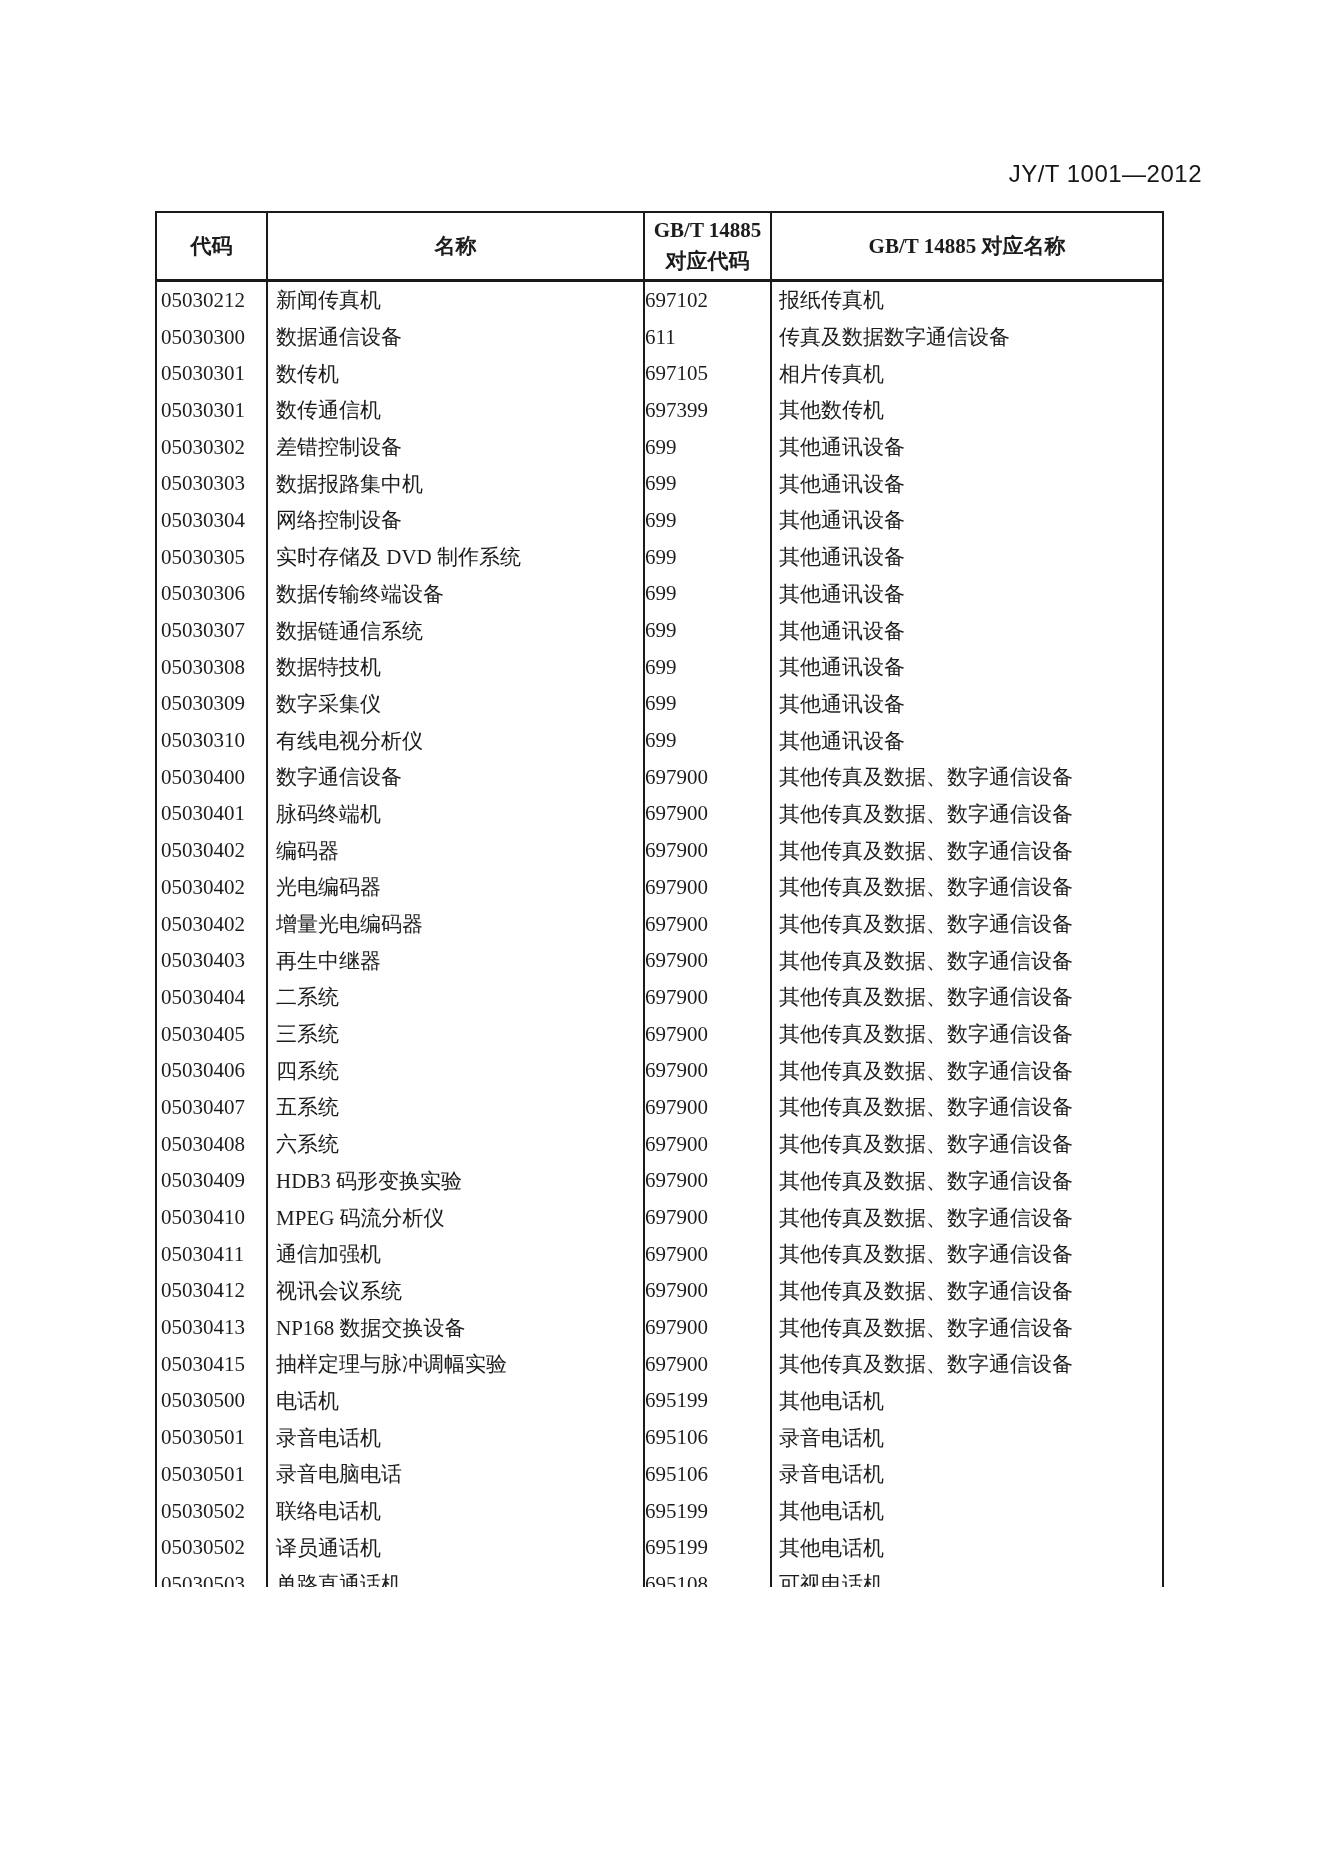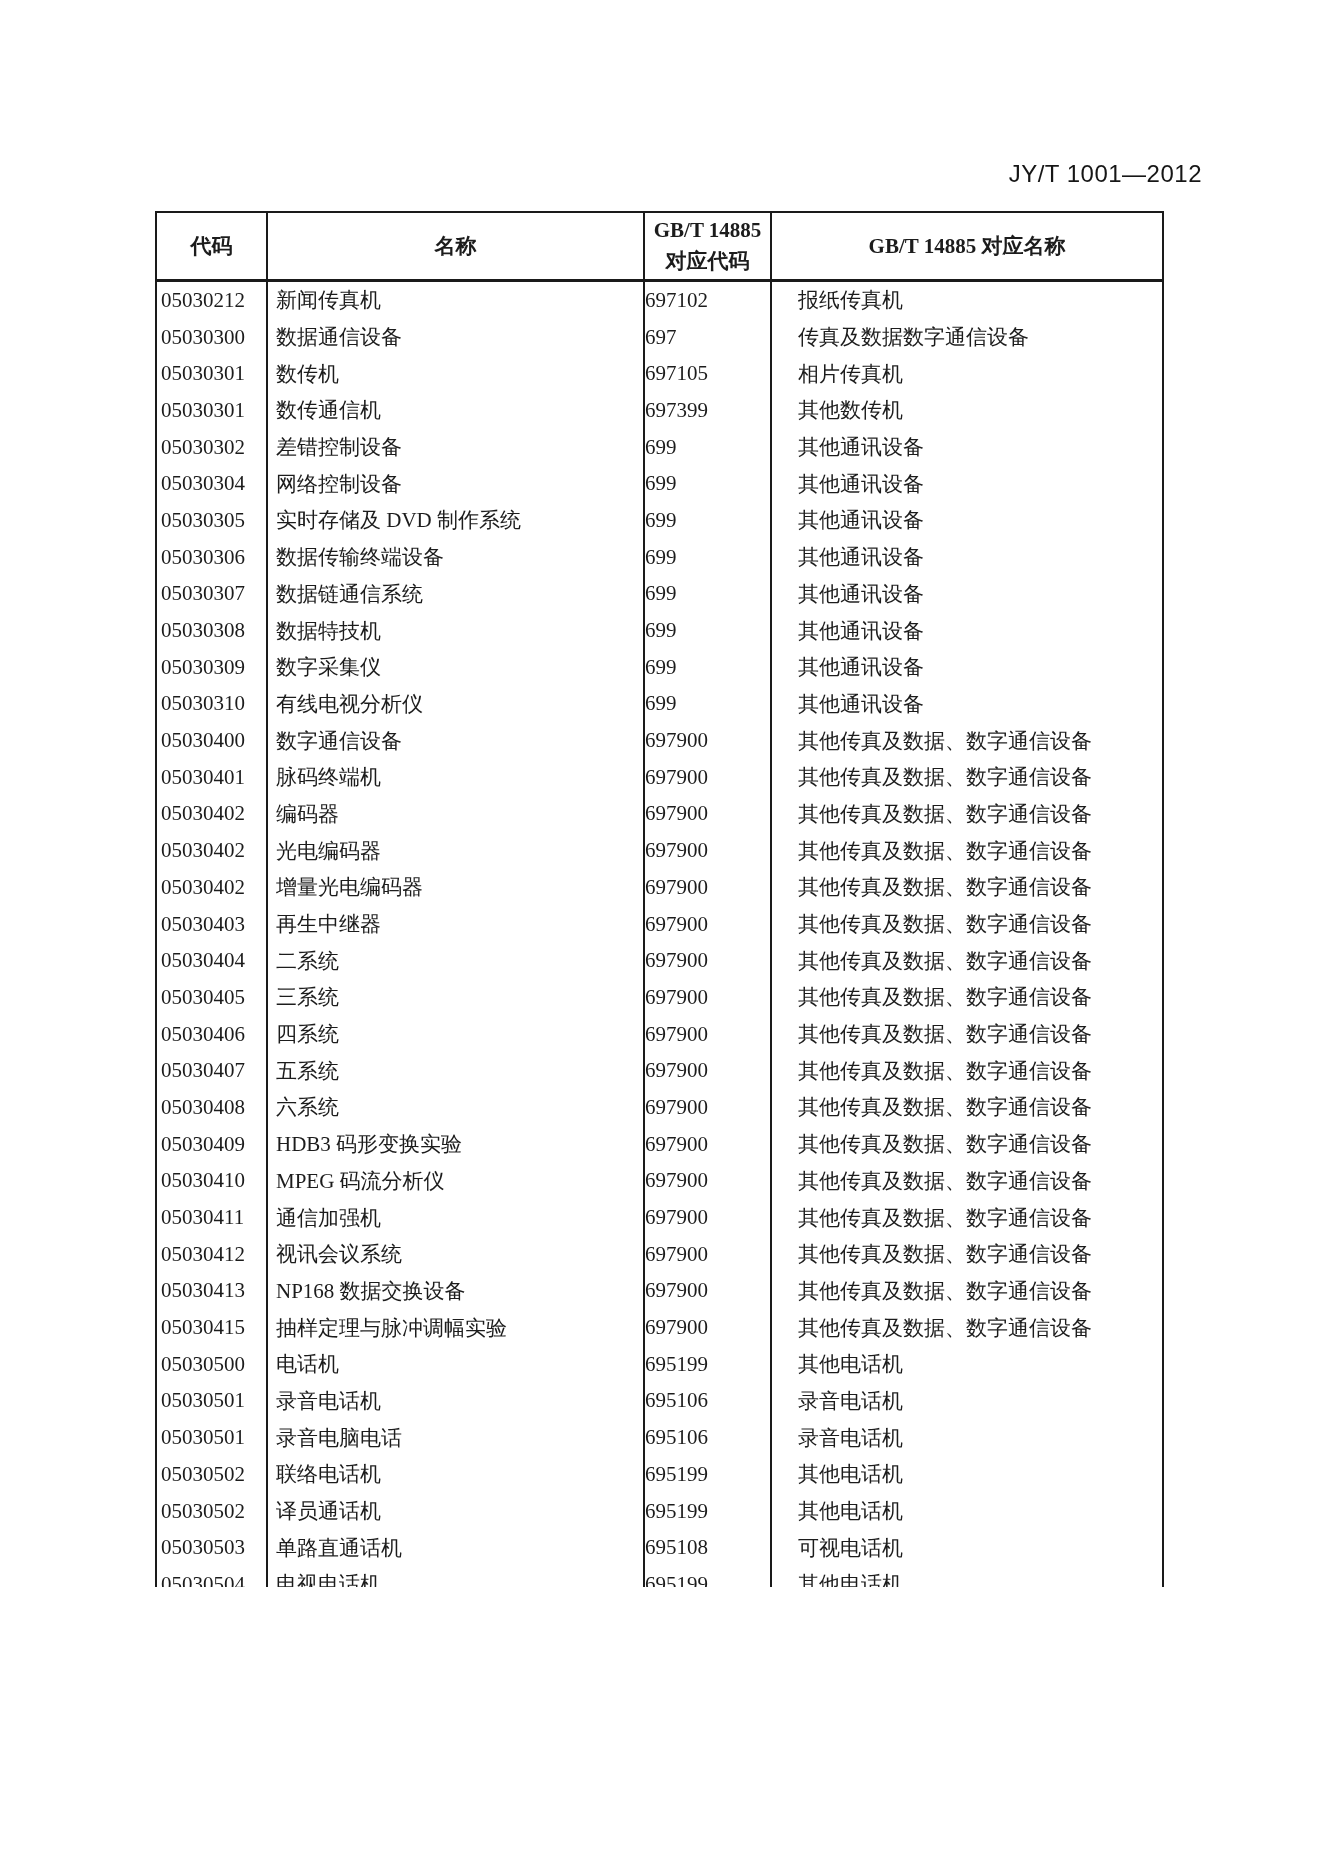--- a/index.html
+++ b/index.html
@@ -56,21 +56,21 @@
     height: 36.7px;
     font-size: 21px;
     vertical-align: middle;
     padding: 0;
     white-space: nowrap;
     overflow: hidden;
   }
   table.code-table td.c1 { padding-left: 4px; }
   table.code-table td.c2 { padding-left: 8px; margin-top: 18px; }
   table.code-table td.c3 { }
-  table.code-table td.c4 { padding-left: 26px; }
+  table.code-table td.c4 { padding-left: 7px; }
   .page-no {
     position: absolute;
     top: 1718px;
     left: 1138px;
     font-size: 22px;
     color: #be185d;
     font-family: "Liberation Serif", serif;
   }
 </style>
 </head>
@@ -101,21 +101,21 @@
     <tbody>
         <tr>
           <td class="c1">05030212</td>
           <td class="c2">新闻传真机</td>
           <td class="c3">697102</td>
           <td class="c4">报纸传真机</td>
         </tr>
         <tr>
           <td class="c1">05030300</td>
           <td class="c2">数据通信设备</td>
-          <td class="c3">697</td>
+          <td class="c3">611</td>
           <td class="c4">传真及数据数字通信设备</td>
         </tr>
         <tr>
           <td class="c1">05030301</td>
           <td class="c2">数传机</td>
           <td class="c3">697105</td>
           <td class="c4">相片传真机</td>
         </tr>
         <tr>
           <td class="c1">05030301</td>
@@ -123,20 +123,26 @@
           <td class="c3">697399</td>
           <td class="c4">其他数传机</td>
         </tr>
         <tr>
           <td class="c1">05030302</td>
           <td class="c2">差错控制设备</td>
           <td class="c3">699</td>
           <td class="c4">其他通讯设备</td>
         </tr>
         <tr>
+          <td class="c1">05030303</td>
+          <td class="c2">数据报路集中机</td>
+          <td class="c3">699</td>
+          <td class="c4">其他通讯设备</td>
+        </tr>
+        <tr>
           <td class="c1">05030304</td>
           <td class="c2">网络控制设备</td>
           <td class="c3">699</td>
           <td class="c4">其他通讯设备</td>
         </tr>
         <tr>
           <td class="c1">05030305</td>
           <td class="c2">实时存储及 DVD 制作系统</td>
           <td class="c3">699</td>
           <td class="c4">其他通讯设备</td>

